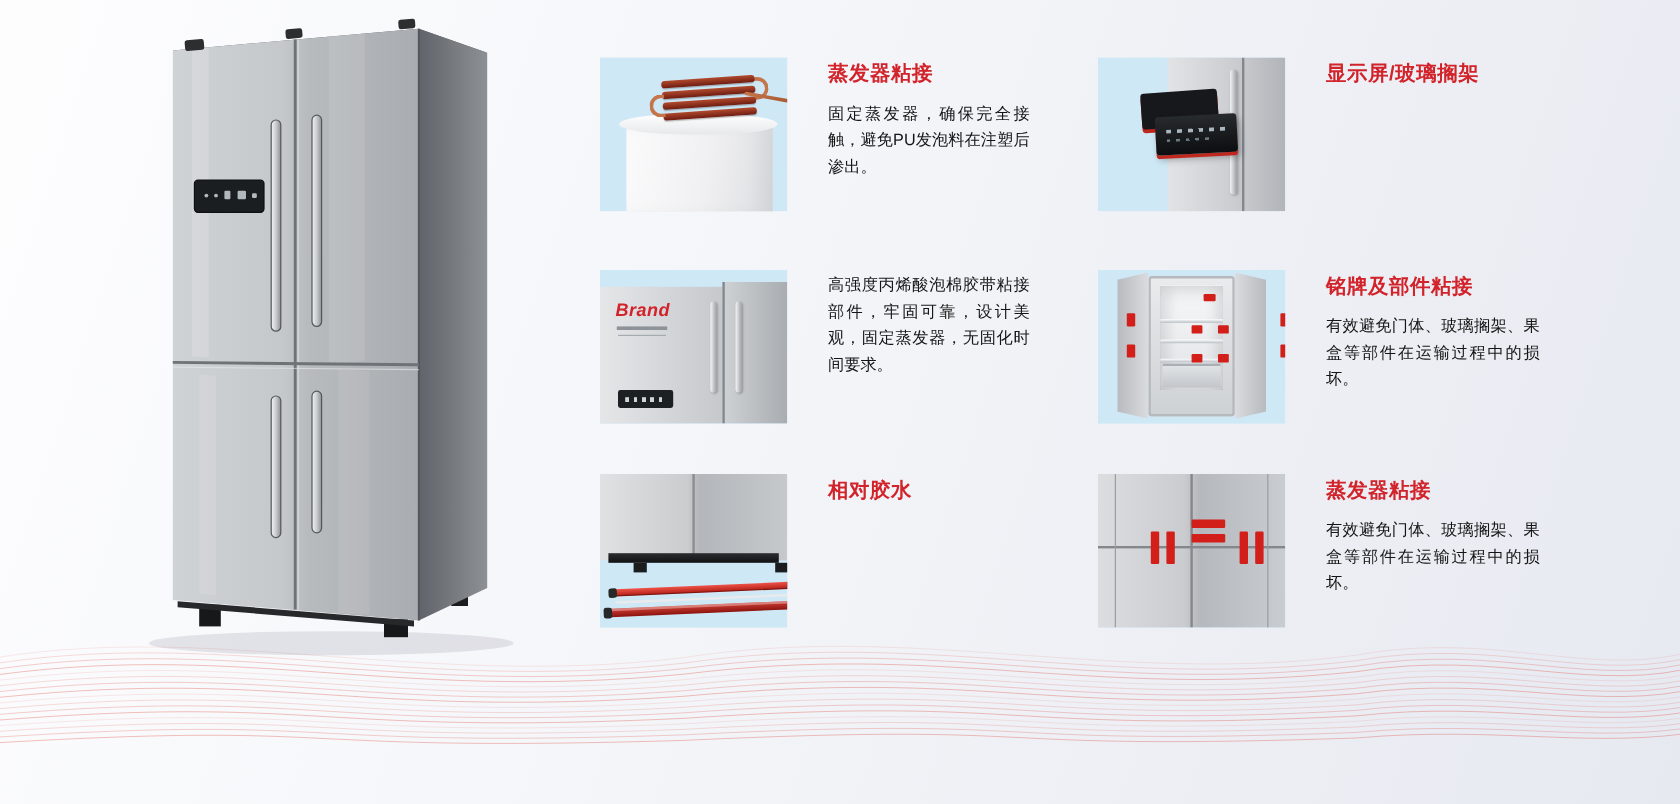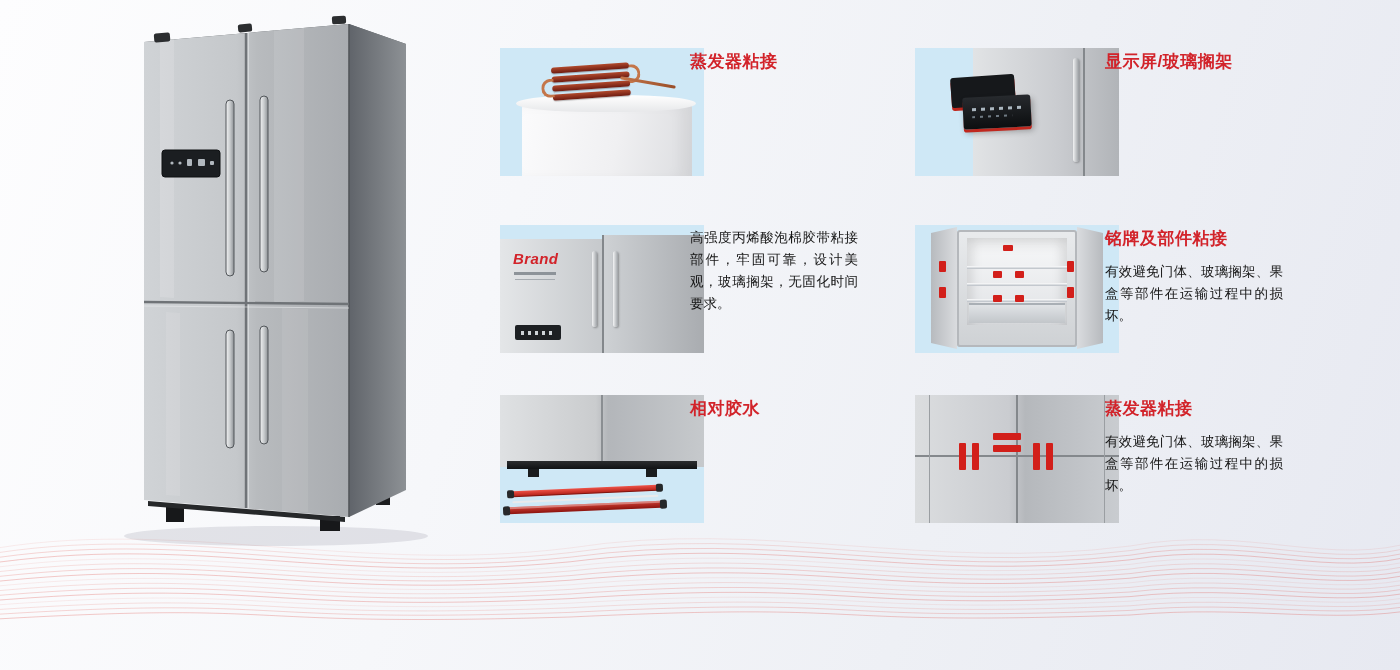--- a/index.html
+++ b/index.html
@@ -11,21 +11,21 @@
   html,body{width:1400px;height:670px;overflow:hidden}
   body{
     position:relative;
     font-family:"Liberation Sans","DejaVu Sans",sans-serif;
     background:linear-gradient(108deg,#fdfdfe 0%,#f6f7fa 36%,#eef0f5 68%,#e7e9f1 100%);
   }
   .waves{position:absolute;left:0;bottom:0;width:1400px;height:175px;pointer-events:none}
   .hero{position:absolute;left:114px;top:12px;width:334px;height:540px}
 
   
-  .thumb{position:absolute;width:204px;height:128px;background:var(--thumbbg);overflow:hidden}
+  .thumb{position:absolute;width:156px;height:128px;background:var(--thumbbg);overflow:hidden}
   .ftext{position:absolute}
   .ftitle{font-size:17px;font-weight:bold;color:var(--accent);letter-spacing:.5px;margin-bottom:11px;white-space:nowrap}
   .fbody{font-size:13.5px;line-height:1.62;color:#151515;text-align:justify}
 
   
   .ev-unit{position:absolute;left:22px;right:12px;top:56px;bottom:-4px;background:linear-gradient(100deg,#fbfbfc 0%,#f0f0f2 55%,#dcdde0 100%);border-radius:4px;box-shadow:inset -10px 0 14px rgba(0,0,0,.05)}
   .ev-unit-top{position:absolute;left:16px;right:8px;top:47px;height:17px;background:linear-gradient(180deg,#ffffff,#e7e8ea);border-radius:50% / 60%}
   .ev-coil{position:absolute;left:48px;top:17px;width:86px;height:36px;transform:rotate(-4deg)}
   .ev-coil i{position:absolute;left:4px;right:4px;height:6px;border-radius:3px;background:linear-gradient(180deg,#b14a2d,#6e1c11);box-shadow:0 1px 1px rgba(0,0,0,.25)}
   .ev-coil i:nth-child(1){top:0}.ev-coil i:nth-child(2){top:9px}.ev-coil i:nth-child(3){top:18px}.ev-coil i:nth-child(4){top:27px}
@@ -173,34 +173,35 @@
   <div class="ev-coil">
       <i></i>
       <i></i>
       <i></i>
       <i></i>
     </div>
   <div class="ev-tube"></div>
 </div>
 <div class="ftext" style="left:690px;top:50px;width:168px">
   <h3 class="ftitle">蒸发器粘接</h3>
+  <p class="fbody">固定蒸发器，确保完全接触，避免PU发泡料在注塑后渗出。</p>
 </div>
 
 <div class="thumb" style="left:500px;top:225px">
   <div class="np-doorL"></div>
   <div class="np-doorR"></div>
   <div class="np-seam"></div>
   <i class="np-handle np-h1"></i>
   <i class="np-handle np-h2"></i>
   <div class="np-brand">Brand</div>
   <div class="np-sub"></div>
   <div class="np-display"></div>
 </div>
 <div class="ftext" style="left:690px;top:227px;width:168px">
-  <p class="fbody">高强度丙烯酸泡棉胶带粘接部件，牢固可靠，设计美观，玻璃搁架，无固化时间要求。</p>
+  <p class="fbody">高强度丙烯酸泡棉胶带粘接部件，牢固可靠，设计美观，固定蒸发器，无固化时间要求。</p>
 </div>
 
 <div class="thumb" style="left:500px;top:395px">
   <div class="ds-body"></div>
   <div class="ds-seam"></div>
   <div class="ds-base"></div>
   <i class="ds-foot ds-f1"></i>
   <i class="ds-foot ds-f2"></i>
   <div class="ds-strip ds-s1"></div>
   <div class="ds-strip ds-s2"></div>

